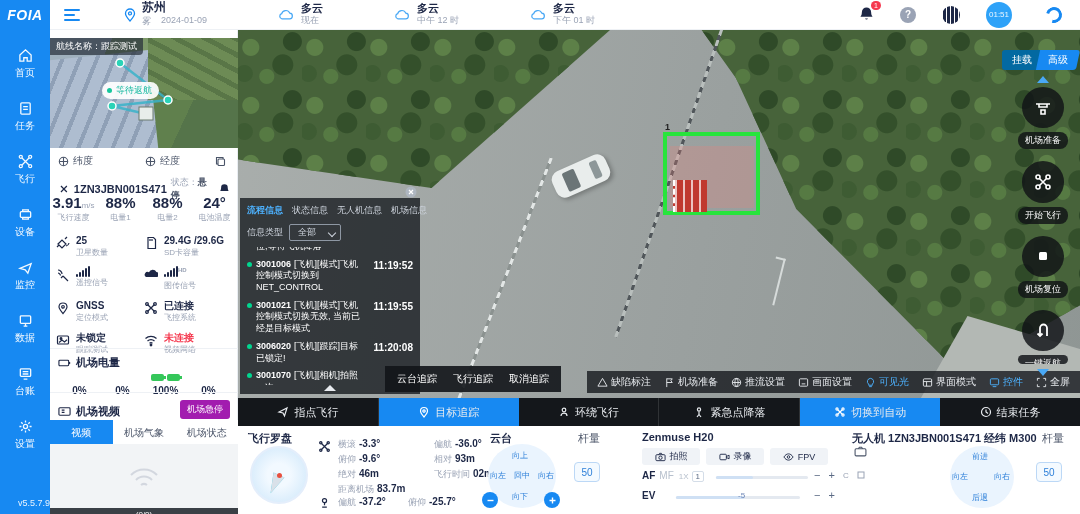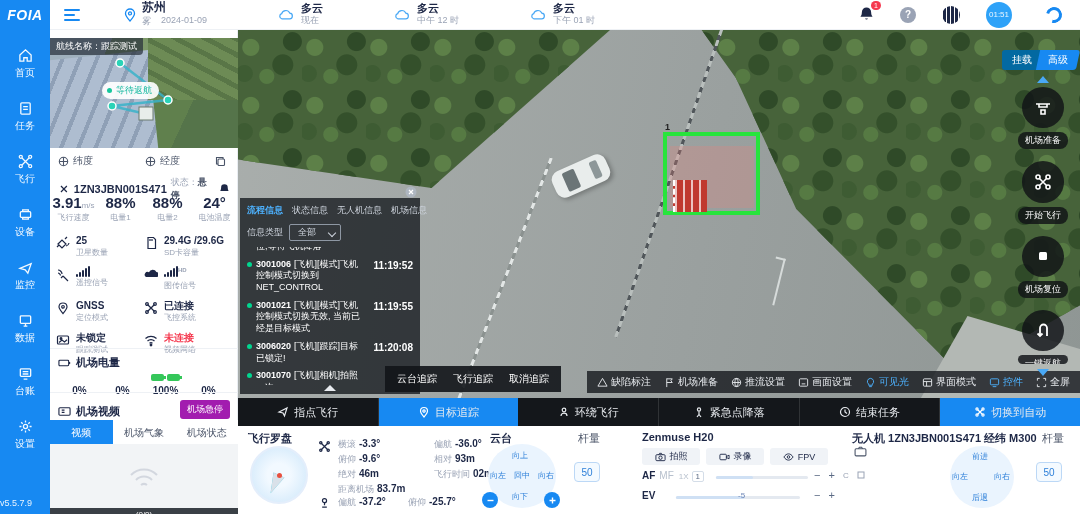--- a/index.html
+++ b/index.html
@@ -7,21 +7,21 @@
 body{font-family:"Liberation Sans","DejaVu Sans",sans-serif;background:#fff;position:relative;font-size:11px;color:#1d2746}
 .app{position:absolute;inset:0;width:1080px;height:514px;overflow:hidden}
 
 
 .nav{position:absolute;left:0;top:0;width:50px;height:514px;background:#1789f2;color:#fff;z-index:30}
 .nav .logo{height:30px;display:flex;align-items:center;justify-content:center;font-weight:bold;font-size:14px;letter-spacing:.5px;font-style:italic}
 .nav .items{display:flex;flex-direction:column;align-items:center;margin-top:18px;gap:21px}
 .nav .nitem{display:flex;flex-direction:column;align-items:center;gap:3px;cursor:pointer;opacity:.95}
 .nav .nitem svg{width:15px;height:15px}
 .nav .nitem span{font-size:10px}
-.nav .ver{position:absolute;bottom:6px;width:100%;text-align:left;font-size:9px;opacity:.9}
+.nav .ver{position:absolute;bottom:6px;width:100%;text-align:right;font-size:9px;opacity:.9}
 
 
 .topbar{position:absolute;left:50px;top:0;width:1030px;height:30px;background:#fff;border-bottom:1px solid #eef1f5;display:flex;align-items:center;z-index:25}
 .menu-ic{width:16px;height:12px;margin-left:14px;display:flex;flex-direction:column;justify-content:space-between;cursor:pointer}
 .menu-ic i{height:2px;background:#1789f2;border-radius:1px}
 .menu-ic i:nth-child(2){width:70%}
 .loc{display:flex;align-items:center;margin-left:44px;gap:6px}
 .loc svg{width:12px;height:14px}
 .loc .city{font-weight:bold;font-size:12px;line-height:1}
 .loc .sub{font-size:9px;color:#9aa3b5;margin-top:2px;display:flex;gap:10px}
@@ -705,36 +705,36 @@
         </svg>
       <span>环绕飞行</span>
       </div>
     <div class="mtab">
       <svg viewBox="0 0 12 12" fill="none" stroke="#e8ebef" stroke-width="1.2">
           <circle cx="6" cy="3.5" r="1.6"></circle>
           <path d="M6 5.5v3M4 11l2-2.5L8 11"></path>
         </svg>
       <span>紧急点降落</span>
       </div>
-    <div class="mtab">
-      <svg viewBox="0 0 12 12" fill="none" stroke="#e8ebef" stroke-width="1.2">
-          <circle cx="6" cy="6" r="4.5"></circle>
-          <path d="M6 3.5V6l2 1.5"></path>
-        </svg>
-      <span>结束任务</span>
-      </div>
     <div class="mtab on">
       <svg viewBox="0 0 12 12" fill="none" stroke="#fff" stroke-width="1.2">
           <path d="M3.5 3.5l5 5M8.5 3.5l-5 5"></path>
           <circle cx="3" cy="3" r="1.1"></circle>
           <circle cx="9" cy="3" r="1.1"></circle>
           <circle cx="3" cy="9" r="1.1"></circle>
           <circle cx="9" cy="9" r="1.1"></circle>
         </svg>
       <span>切换到自动</span>
+      </div>
+    <div class="mtab">
+      <svg viewBox="0 0 12 12" fill="none" stroke="#e8ebef" stroke-width="1.2">
+          <circle cx="6" cy="6" r="4.5"></circle>
+          <path d="M6 3.5V6l2 1.5"></path>
+        </svg>
+      <span>结束任务</span>
       </div>
   </nav>
 
   <footer class="cpanel">
     <div class="cp-title" style="left:10px;top:5px">飞行罗盘</div>
     <div class="compass">
         <div class="needle"></div>
         <div class="needle2"></div>
         <div class="cdot"></div>
       </div>

